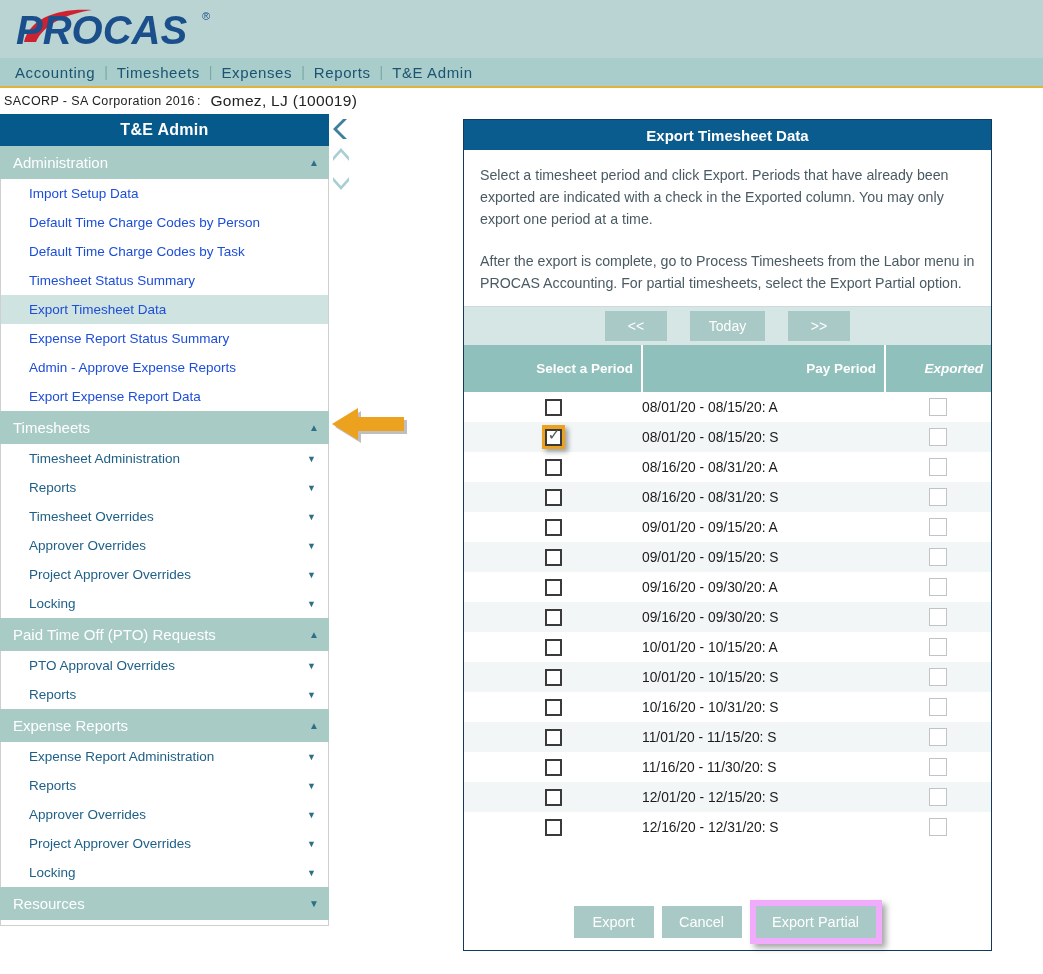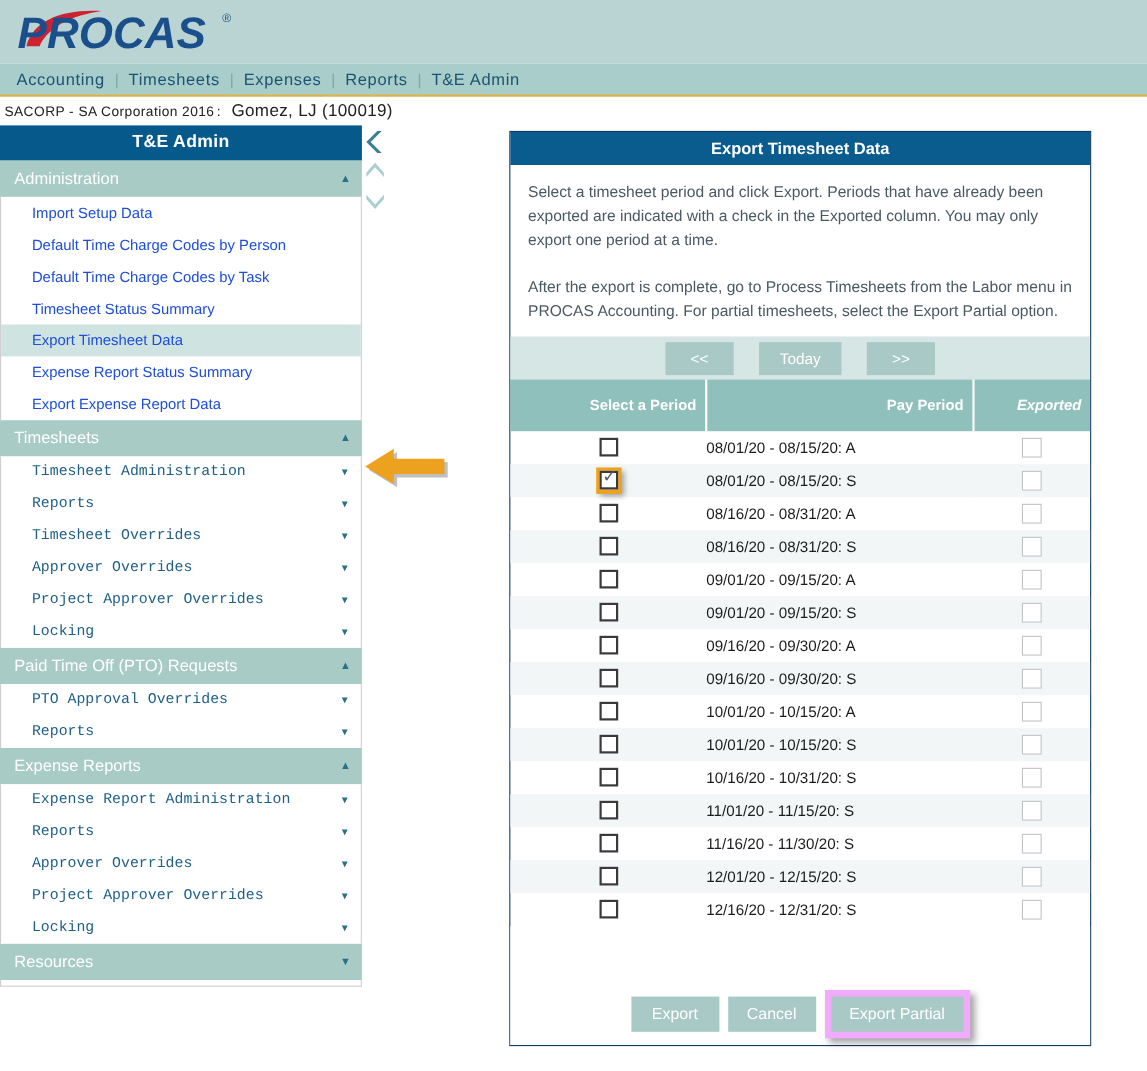--- a/index.html
+++ b/index.html
@@ -108,21 +108,21 @@
   .sb-item {
     height: 29px;
     display: flex;
     align-items: center;
     justify-content: space-between;
     padding: 0 12px 0 28px;
     font-size: 13.5px;
     color: #1d4ed8;
     cursor: pointer;
   }
-  .sb-item.link { color: #1e5f87; font-family: Liberation Mono, monospace; }
+  .sb-item.link { color: #1e5f87; }
   .sb-item.active { background: #cfe3e0; }
   .sb-item .caret { font-size: 9px; color: #2c6f86; }
   .sb-bottom-edge {
     height: 6px;
     background: #ffffff;
     border: 1px solid #cfcfcf;
     border-top: none;
   }
 
   
@@ -325,20 +325,23 @@
           <div class="sb-item">
             <span>Timesheet Status Summary</span>
           </div>
           <div class="sb-item active">
             <span>Export Timesheet Data</span>
           </div>
           <div class="sb-item">
             <span>Expense Report Status Summary</span>
           </div>
           <div class="sb-item">
+            <span>Admin - Approve Expense Reports</span>
+          </div>
+          <div class="sb-item">
             <span>Export Expense Report Data</span>
           </div>
         </div>
         <div class="sb-group">
           <span>Timesheets</span>
           <span class="caret">▲</span>
         </div>
         <div class="sb-list">
           <div class="sb-item link">
             <span>Timesheet Administration</span>

